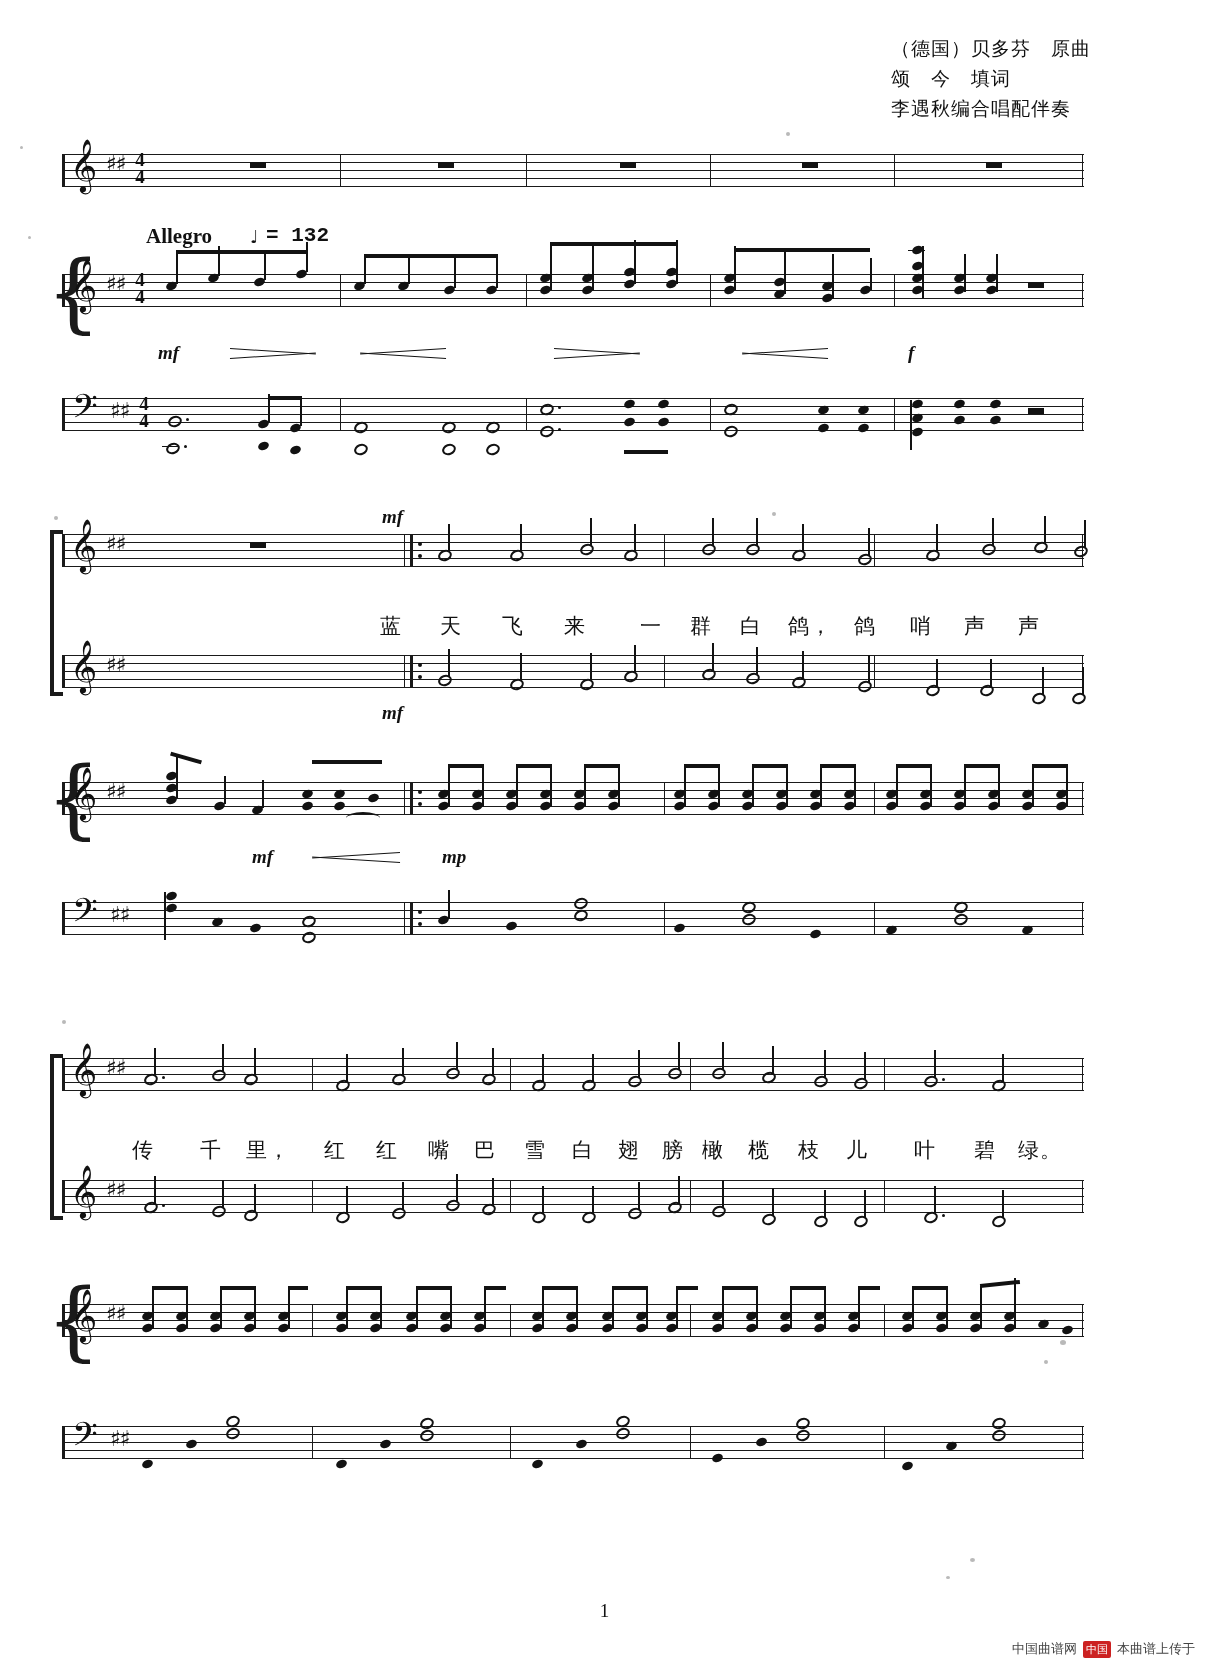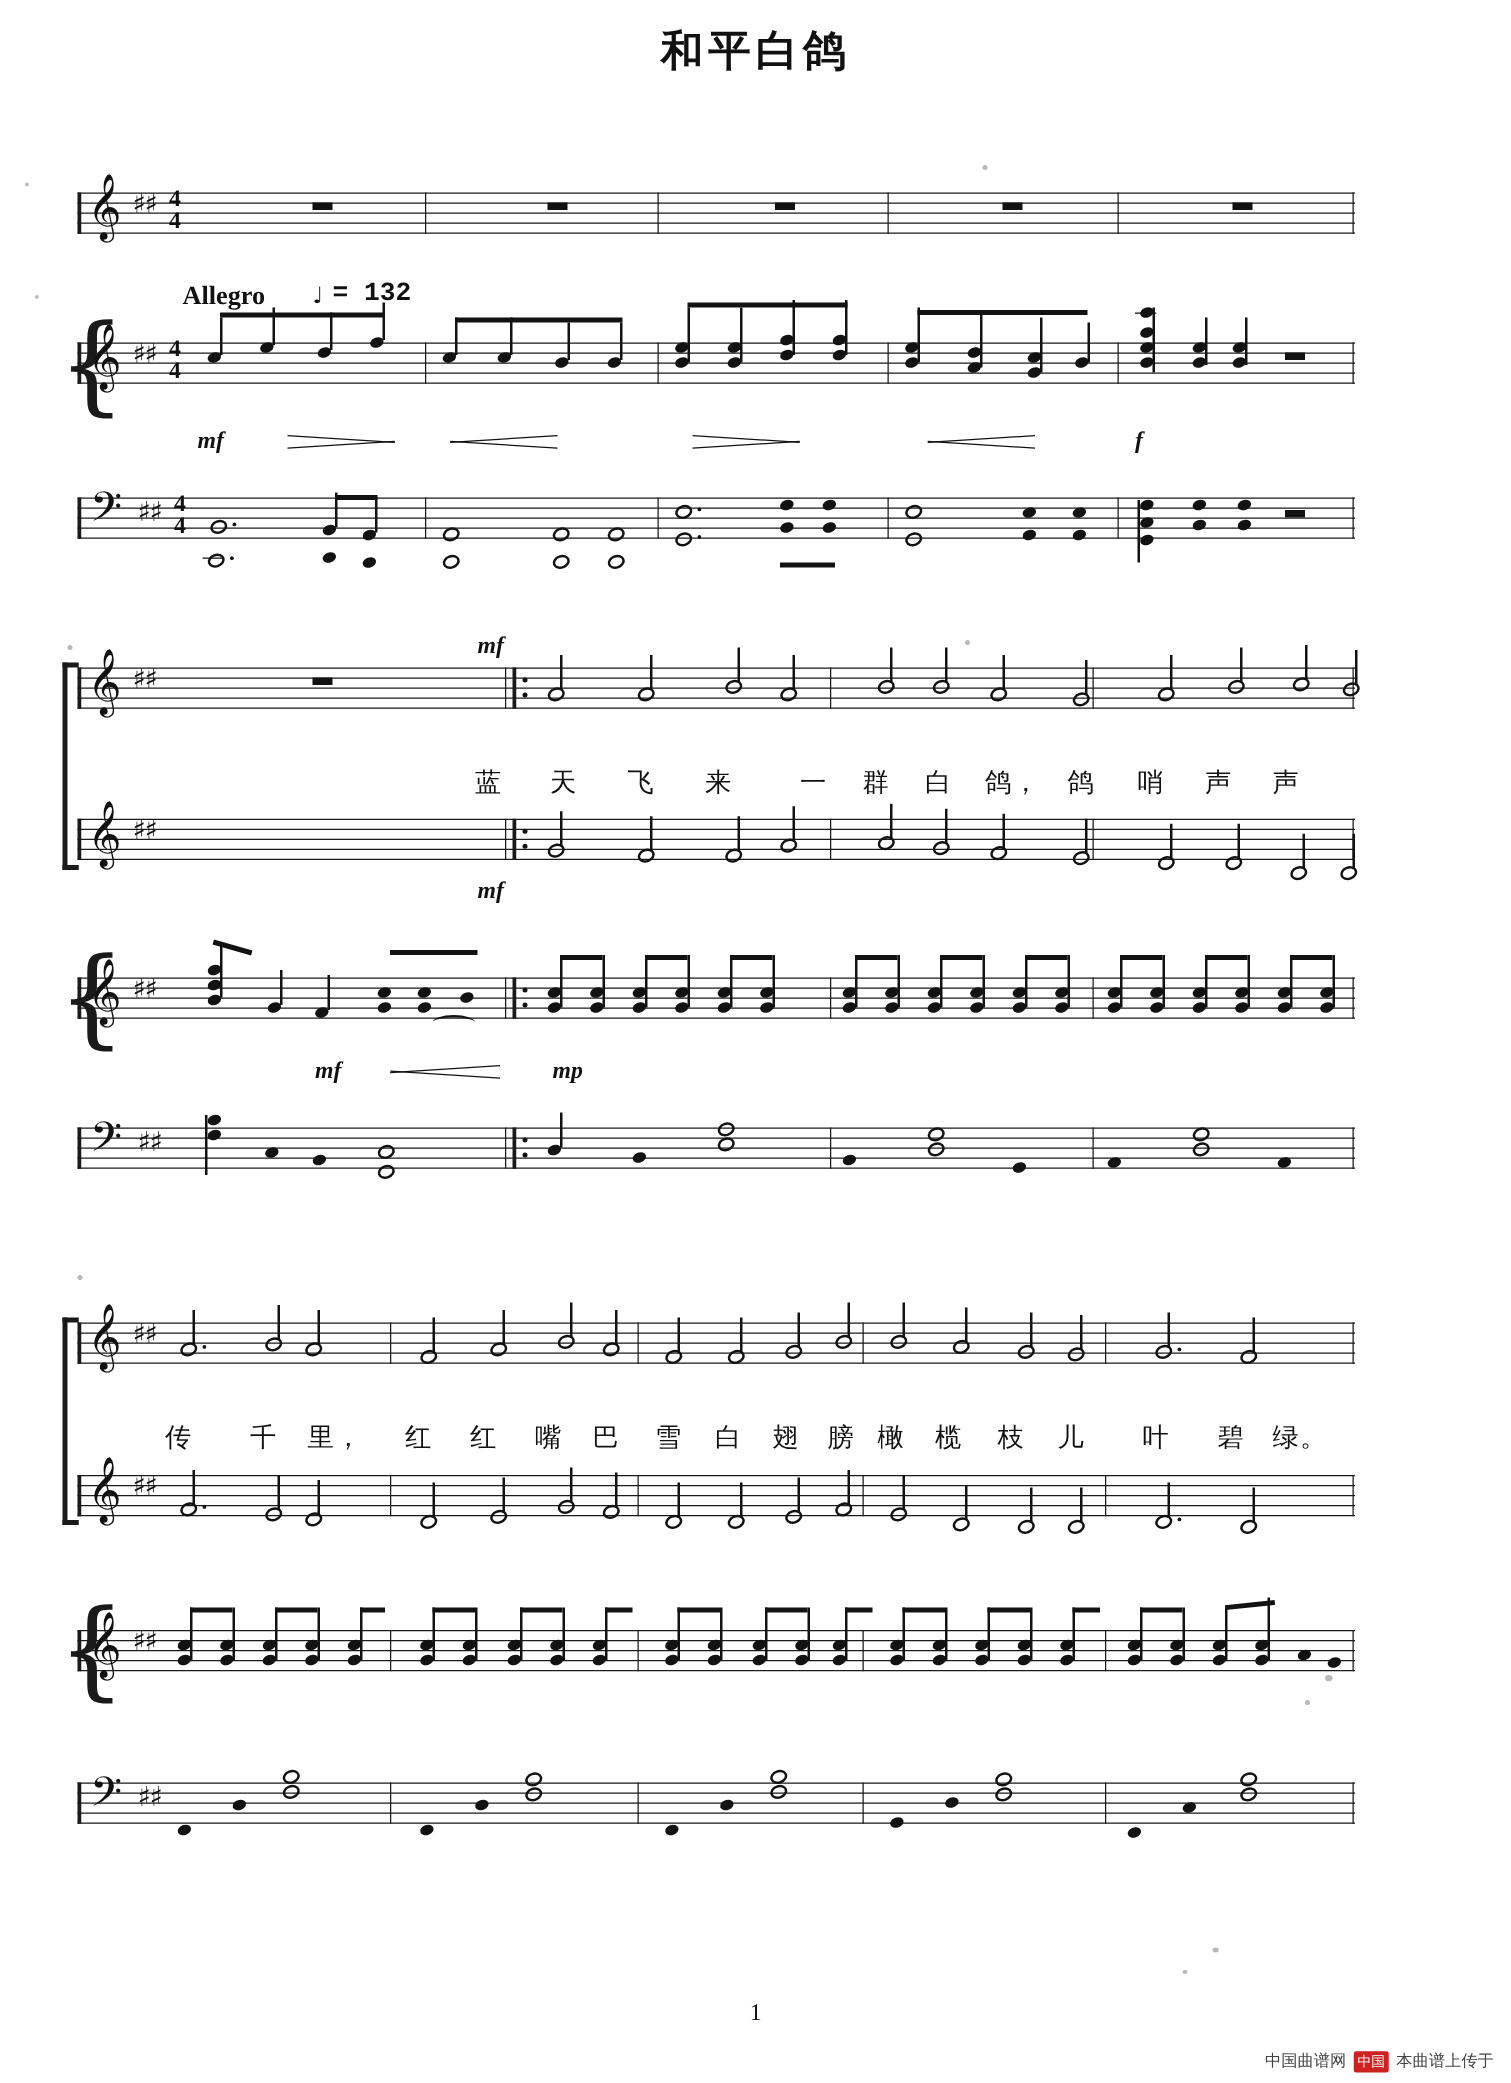--- a/index.html
+++ b/index.html
@@ -204,21 +204,25 @@
     border-radius: 2px;
     font-family: "Liberation Sans", sans-serif;
   }
   .speck { position: absolute; background: #b9b9b9; border-radius: 50%; }
 </style>
 </head>
 <body>
 
 <div class="sheet">
 
-  <div class="title">和平白鸽</div>
+  <div class="credits">
+    <div>（德国）贝多芬　原曲</div>
+    <div>颂　今　填词</div>
+    <div>李遇秋编合唱配伴奏</div>
+  </div>
 
   <div class="system" style="left:62px; top:150px; width:1022px; height:320px;">
 
     <div class="staff" style="top:4px; width:1022px; height:33px;">
       <div class="line l0"></div>
         <div class="line l1"></div>
         <div class="line l2"></div>
         <div class="line l3"></div>
         <div class="line l4"></div>
     </div>

